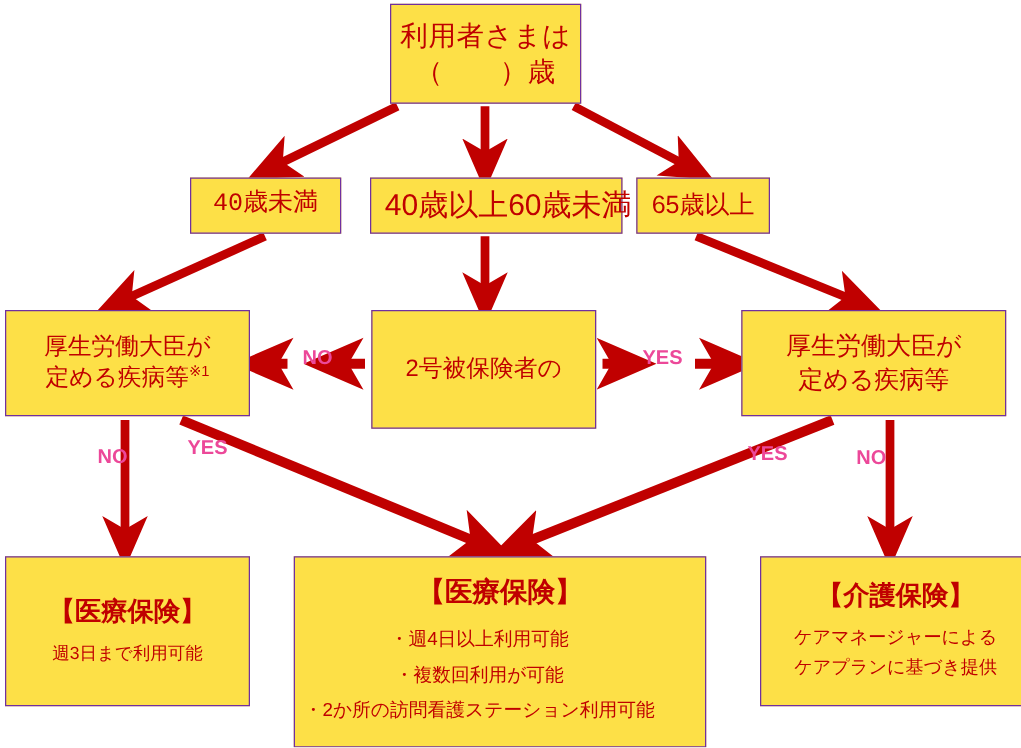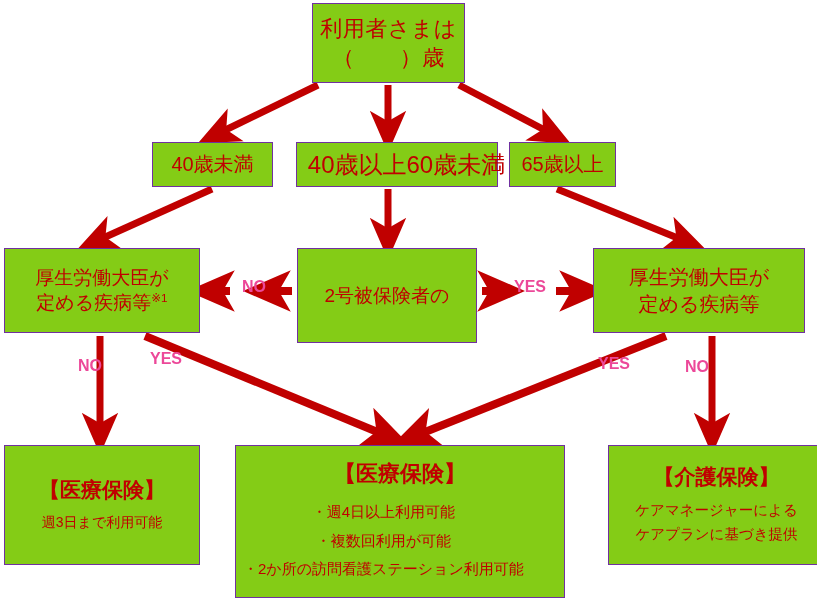--- a/index.html
+++ b/index.html
@@ -21,39 +21,39 @@
     position: absolute;
     left: 0;
     top: 0;
     width: 817px;
     height: 598px;
     pointer-events: none;
   }
   .node {
     position: absolute;
     box-sizing: border-box;
-    background: #84cc16;
+    background: #fde047;
     border: 1.6px solid #7030a0;
     display: flex;
     flex-direction: column;
     align-items: center;
     justify-content: center;
     color: #c00000;
     text-align: center;
     line-height: 1.32;
   }
   .node .ln {
     display: block;
     white-space: nowrap;
   }
   
   #node-root      { left: 312px; top: 3px;   width: 153px; height: 80px;  font-size: 22px; }
   #node-root .ln  { letter-spacing: 0.5px; }
 
-  #node-under40   { left: 152px; top: 142px; width: 121px; height: 45px; font-size: 20px; }
+  #node-under40   { left: 152px; top: 142px; width: 121px; height: 45px; font-size: 20px; font-family: Liberation Mono, monospace; }
   #node-40to60    { left: 296px; top: 142px; width: 202px; height: 45px; font-size: 24px; padding-left: 19px; }
   #node-over65    { left: 509px; top: 142px; width: 107px; height: 45px; font-size: 20px; }
 
   #node-mhlw-left  { left: 4px;   top: 248px; width: 196px; height: 85px; font-size: 19px; }
   #node-specified  { left: 297px; top: 248px; width: 180px; height: 95px; font-size: 19px; }
   #node-mhlw-right { left: 593px; top: 248px; width: 212px; height: 85px; font-size: 20px; }
 
   #node-med-left  { left: 4px;   top: 445px; width: 196px; height: 120px; }
   #node-med-mid   { left: 235px; top: 445px; width: 330px; height: 153px; }
   #node-care-right{ left: 608px; top: 445px; width: 217px; height: 120px; }

